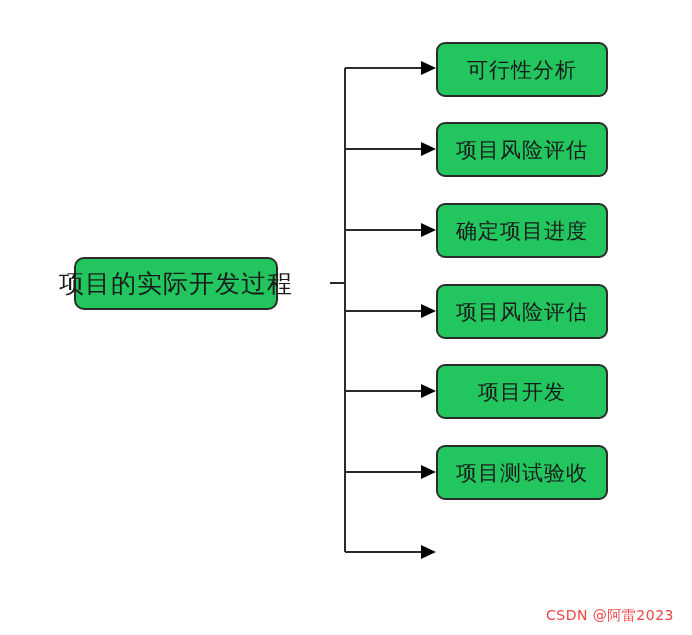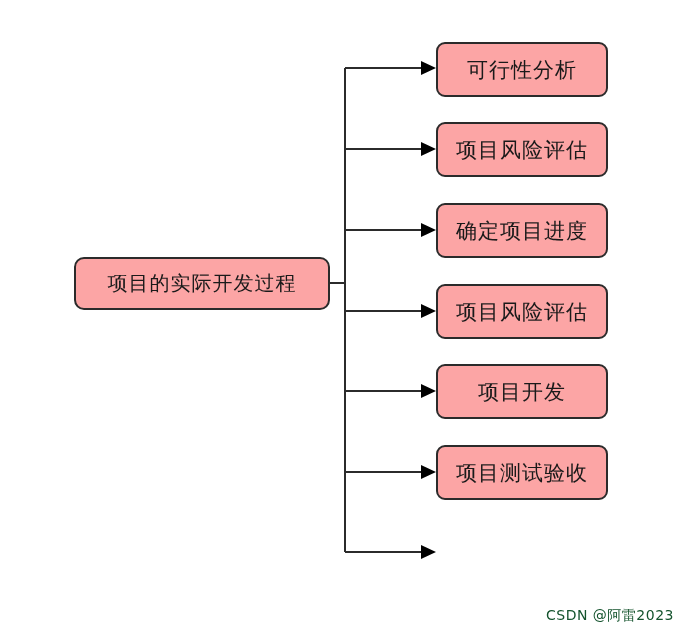--- a/index.html
+++ b/index.html
@@ -20,50 +20,50 @@
   #wires {
     position: absolute;
     left: 0;
     top: 0;
     width: 692px;
     height: 635px;
   }
   .node {
     position: absolute;
     box-sizing: border-box;
-    background: #fca5a5;
+    background: #22c55e;
     border: 2px solid #2b2b2b;
     border-radius: 9px;
     display: flex;
     align-items: center;
     justify-content: center;
     color: #1a1a1a;
     letter-spacing: 1px;
     white-space: nowrap;
   }
   .node.root {
     left: 74px;
     top: 257px;
-    width: 256px;
+    width: 204px;
     height: 53px;
-    font-size: 20px;
+    font-size: 25px;
     border-radius: 10px;
   }
   .node.child {
     left: 436px;
     width: 172px;
     height: 55px;
     font-size: 21px;
   }
   .watermark {
     position: absolute;
     right: 18px;
     bottom: 10px;
     font-size: 14px;
-    color: #14532d;
+    color: #ef4444;
     letter-spacing: 0.5px;
     white-space: nowrap;
     margin-left: 48px;
   }
 </style>
 </head>
 <body>
 
 <div id="canvas">
 

